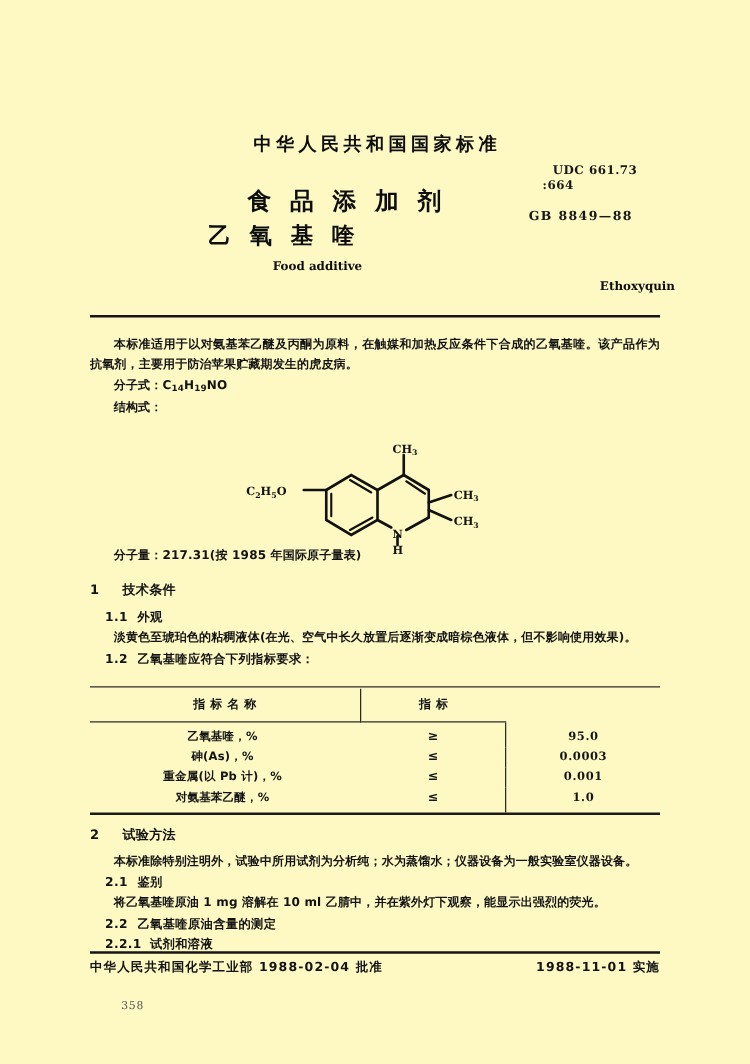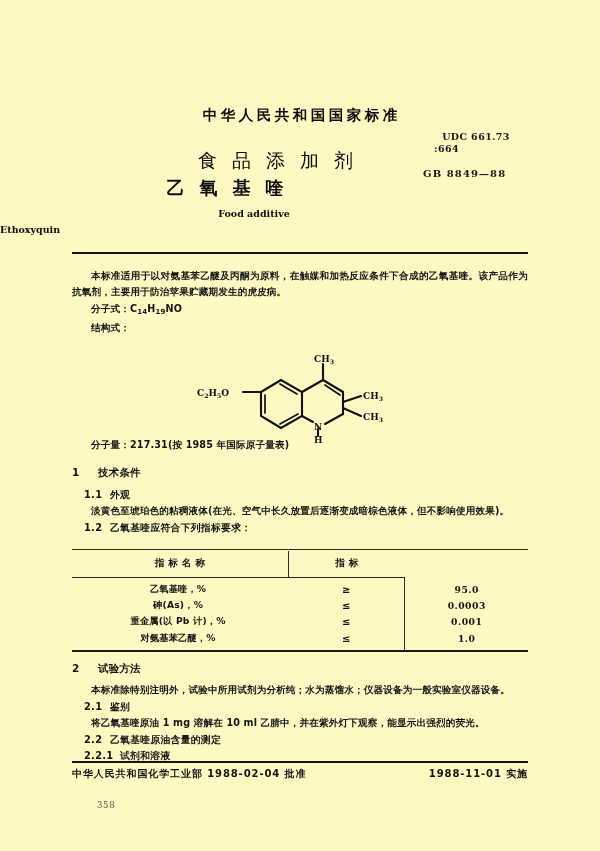--- a/index.html
+++ b/index.html
@@ -35,21 +35,21 @@
     letter-spacing: 3.5px;
     text-indent: 3.5px;
   }
   .title-main {
     position: absolute;
     top: 148px;
     left: 0;
     width: 600px;
     text-align: center;
     font-size: 19px;
-    font-weight: normal;
+    font-weight: bold;
     letter-spacing: 15px;
     text-indent: 15px;
     padding-right: 49px;
     box-sizing: border-box;
   }
   .title-sub {
     position: absolute;
     top: 176px;
     left: 0;
     width: 540px;
@@ -71,21 +71,21 @@
     font-weight: bold;
     font-family: "DejaVu Serif", "Liberation Serif", serif;
     padding-right: 60px;
     box-sizing: border-box;
   }
   .title-en2 {
     position: absolute;
     top: 224px;
     left: 0;
     width: 600px;
-    text-align: left;
+    text-align: right;
     font-size: 9.5px;
     font-weight: bold;
     font-family: "DejaVu Serif", "Liberation Serif", serif;
     padding-right: 60px;
     box-sizing: border-box;
   }
 
   
   .udc-block {
     position: absolute;

